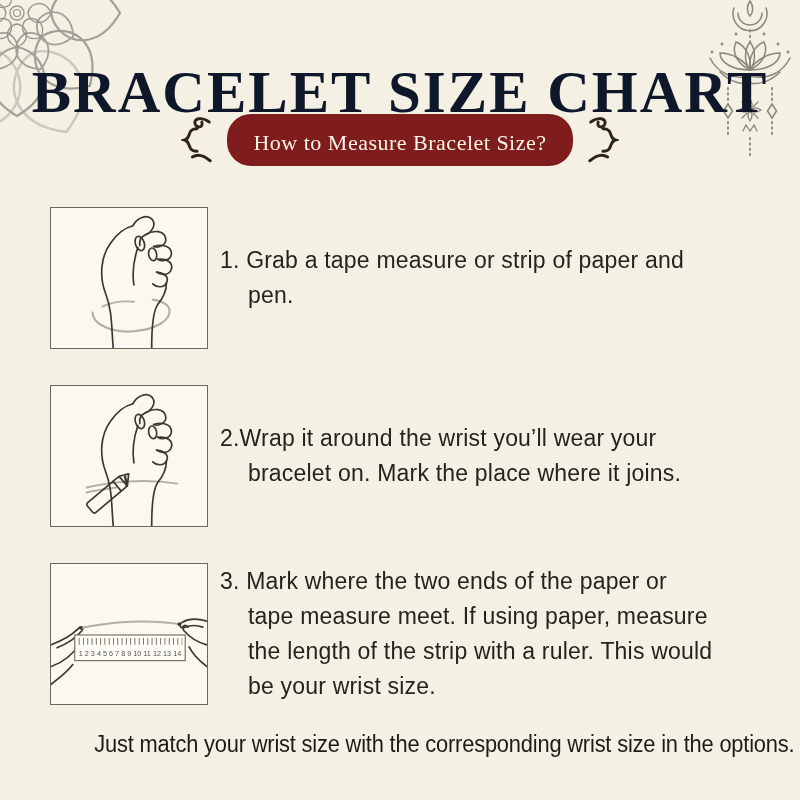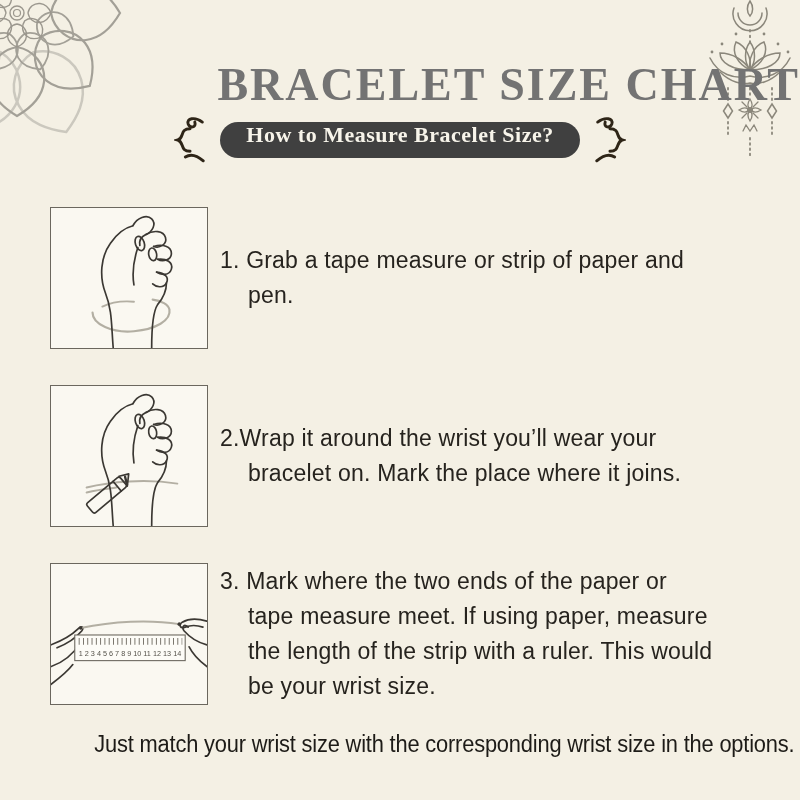--- a/index.html
+++ b/index.html
@@ -9,34 +9,34 @@
     background:#f4f0e4;
     overflow:hidden;
     font-family:"Liberation Sans", sans-serif;
   }
   
   .mandala{position:absolute;left:0;top:0;}
   .lotus{position:absolute;left:698px;top:0;}
   
   .title{
     position:absolute;top:58px;left:0;width:100%;
-    text-align:right;margin:0;
+    text-align:center;margin:0;
     font-family:"Liberation Serif", serif;
-    font-weight:700;font-size:46px;letter-spacing:2px;
-    color:#737373;
+    font-weight:700;font-size:59px;letter-spacing:2px;
+    color:#0f172a;
   }
   .badge-row{
     position:absolute;top:114px;left:0;width:100%;
     display:flex;justify-content:center;align-items:center;gap:12px;
   }
   .badge{
-    background:#404040;color:#f7f4ea;
-    font-family:"Liberation Serif", serif;font-weight:700;
+    background:#7f1d1d;color:#f7f4ea;
+    font-family:"Liberation Serif", serif;font-weight:400;
     font-size:22px;letter-spacing:.5px;
-    padding:0 26px 10px;border-radius:24px;
+    padding:16px 26px 10px;border-radius:24px;
   }
   
   .steps{
     position:absolute;top:207px;left:50px;
     display:flex;flex-direction:column;gap:36px;
   }
   .step{display:flex;align-items:center;gap:12px;}
   .illus-box{
     width:158px;height:142px;flex:none;
     background:#faf8f1;border:1px solid #6b675e;

